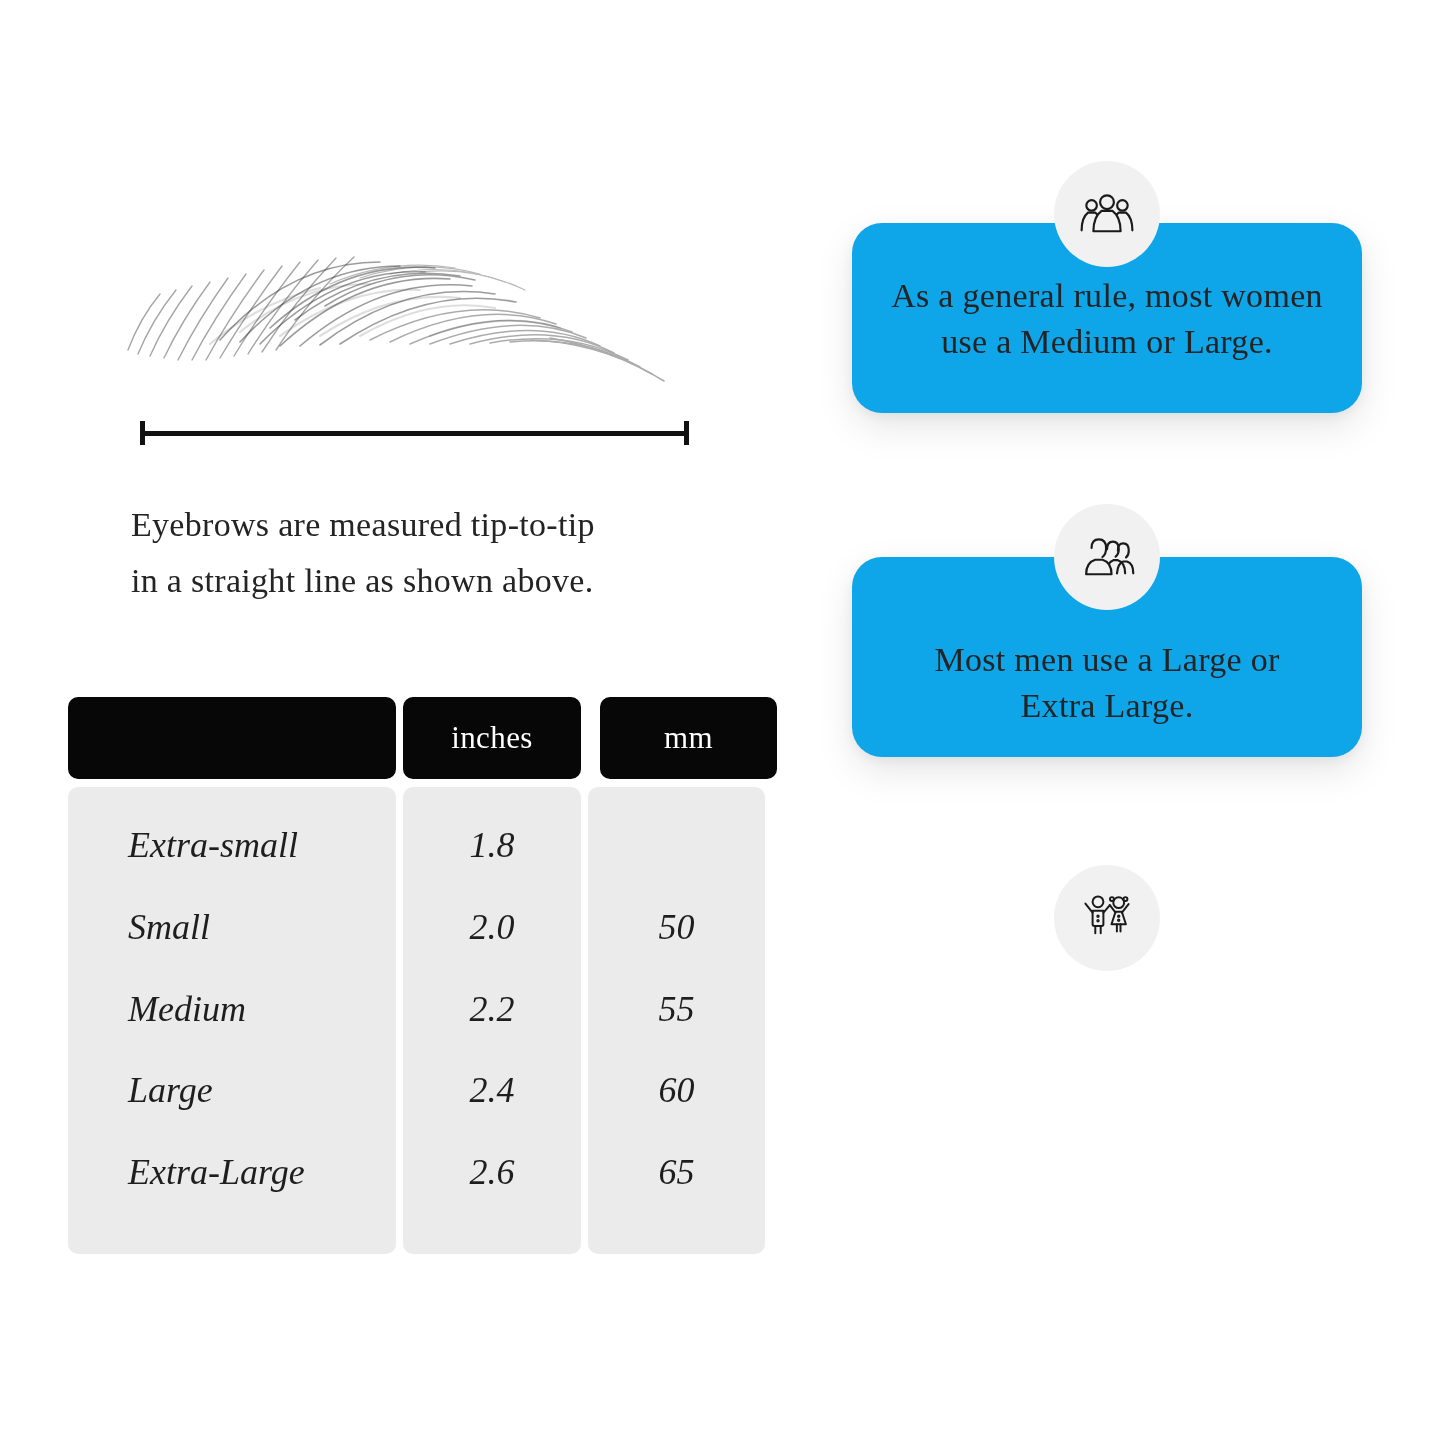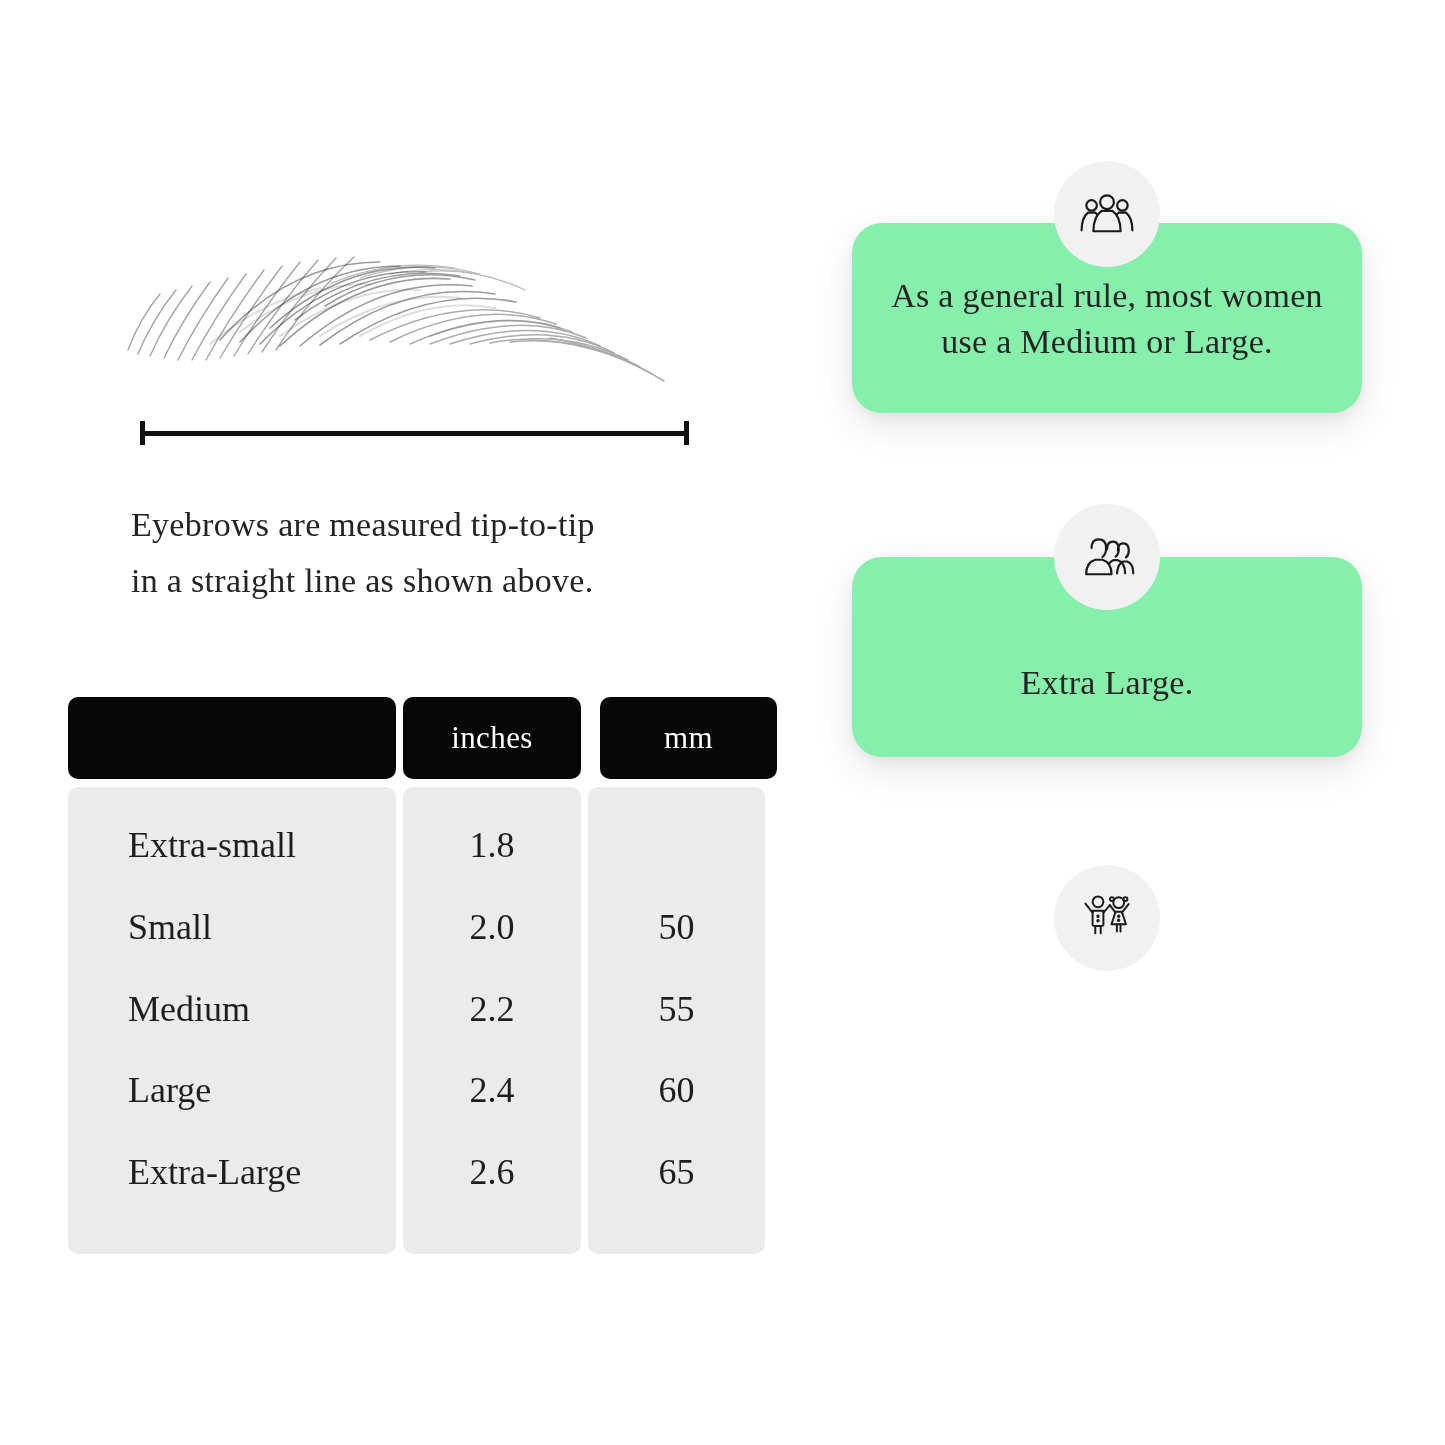--- a/index.html
+++ b/index.html
@@ -30,28 +30,28 @@
   }
   .tbl-h1{left:68px;width:328px;}
   .tbl-h2{left:403px;width:178px;}
   .tbl-h3{left:588px;width:177px;margin-left:12px;}
   .tbl-body-col{
     position:absolute;top:787px;height:467px;background:#ebebeb;border-radius:10px;
   }
   .tbl-b1{left:68px;width:328px;}
   .tbl-b2{left:403px;width:178px;}
   .tbl-b3{left:588px;width:177px;}
-  .t-row{position:absolute;left:68px;width:697px;height:50px;font-size:36px;line-height:50px;color:#1e1e1e;}
+  .t-row{position:absolute;left:68px;width:697px;height:50px;font-size:36px;line-height:50px;color:#1e1e1e;font-style:italic;}
   .t-row .size-label{position:absolute;left:60px;top:0;white-space:nowrap;}
   .t-row .inches-val{position:absolute;left:335px;width:178px;top:0;text-align:center;}
   .t-row .mm-val{position:absolute;left:520px;width:177px;top:0;text-align:center;}
   .row-0{top:820px;} .row-1{top:902px;} .row-2{top:984px;} .row-3{top:1065px;} .row-4{top:1147px;}
   
   .card{
-    position:absolute;left:852px;width:510px;background:#86efac;border-radius:30px;
+    position:absolute;left:852px;width:510px;background:#0ea5e9;border-radius:30px;
     box-shadow:0 14px 38px rgba(0,0,0,0.10),0 4px 12px rgba(0,0,0,0.05);
     display:flex;align-items:center;justify-content:center;text-align:center;
     box-sizing:border-box;
     font-family:Liberation Serif, serif;
   }
   .card-1{top:223px;height:190px;padding-top:2px;}
   .card-2{top:557px;height:200px;padding-top:52px;}
   .card-3{top:918px;height:348px;padding-top:50px;}
   .card-text{font-size:34px;line-height:46px;color:#242424;letter-spacing:.3px;}
   .card-3 .card-text{line-height:47px;}
@@ -178,20 +178,21 @@
       <path d="M4 42 Q4 28 11 22.5 L19 22.5 Q22 24.5 24 28"></path>
       <circle cx="49" cy="14.5" r="5.8"></circle>
       <path d="M60 42 Q60 28 53 22.5 L45 22.5 Q42 24.5 40 28"></path>
       <circle cx="32" cy="11" r="7.6" fill="#f1f1f1"></circle>
       <path d="M17 43 Q17 27 26 20.5 L38 20.5 Q47 27 47 43 Z" fill="#f1f1f1"></path>
     </svg>
   </div>
 
   <div class="card card-2">
     <div class="card-text">
+      <div>Most men use a Large or</div>
       <div>Extra Large.</div>
     </div>
   </div>
   <div class="icon-circle circ-2">
     <svg width="58" height="48" viewBox="0 0 64 48" stroke="#1a1a1a" stroke-width="2.4" fill="none" stroke-linejoin="round" stroke-linecap="round">
       <path d="M44 17 q0 -8 6 -8 q6 0 6 8 q0 5 -3 7.5"></path>
       <path d="M43 42 Q44 31 50 29 L54 29 Q61 31 61 42"></path>
       <path d="M32 15.5 q0 -8.5 6.5 -8.5 q6.5 0 6.5 8.5 q0 5.5 -3.5 8"></path>
       <path d="M31 42 Q32 30 39 27.5 L44 27.5 Q52 30 52 42"></path>
       <path d="M15 14 q0 -9.5 8 -9.5 q8 0 8 9.5 q0 7 -4 10" fill="#f1f1f1"></path>

